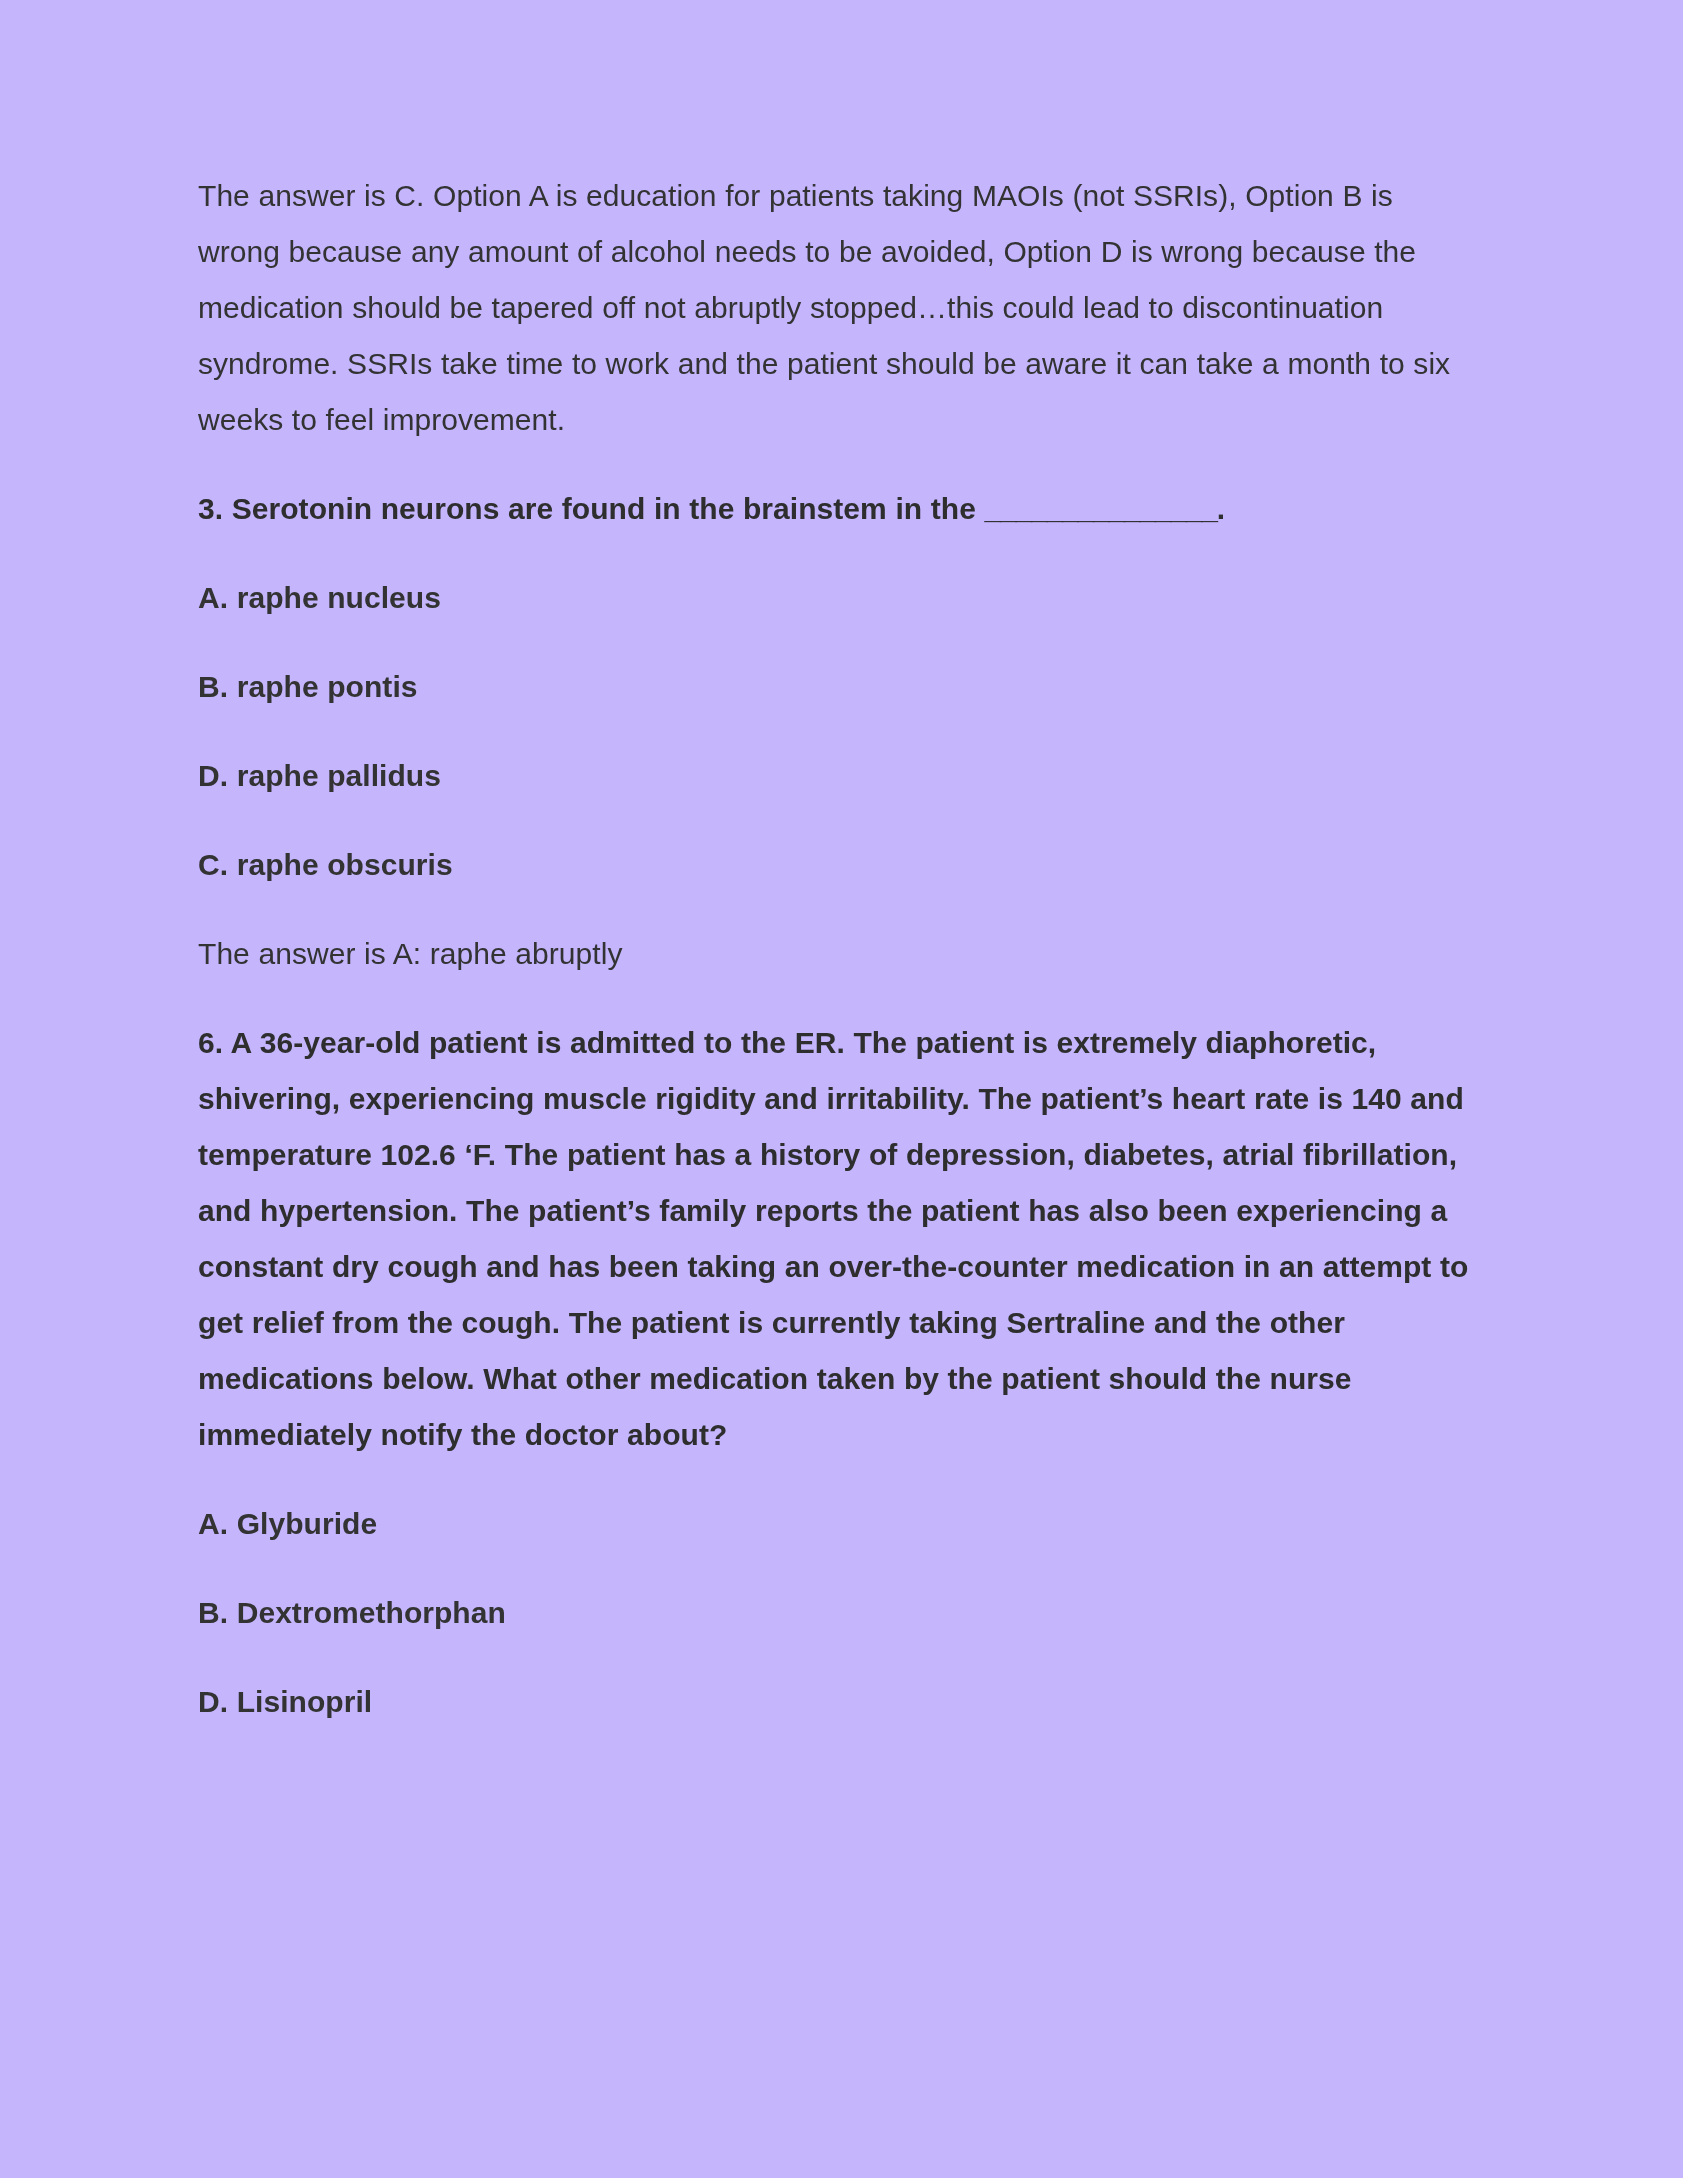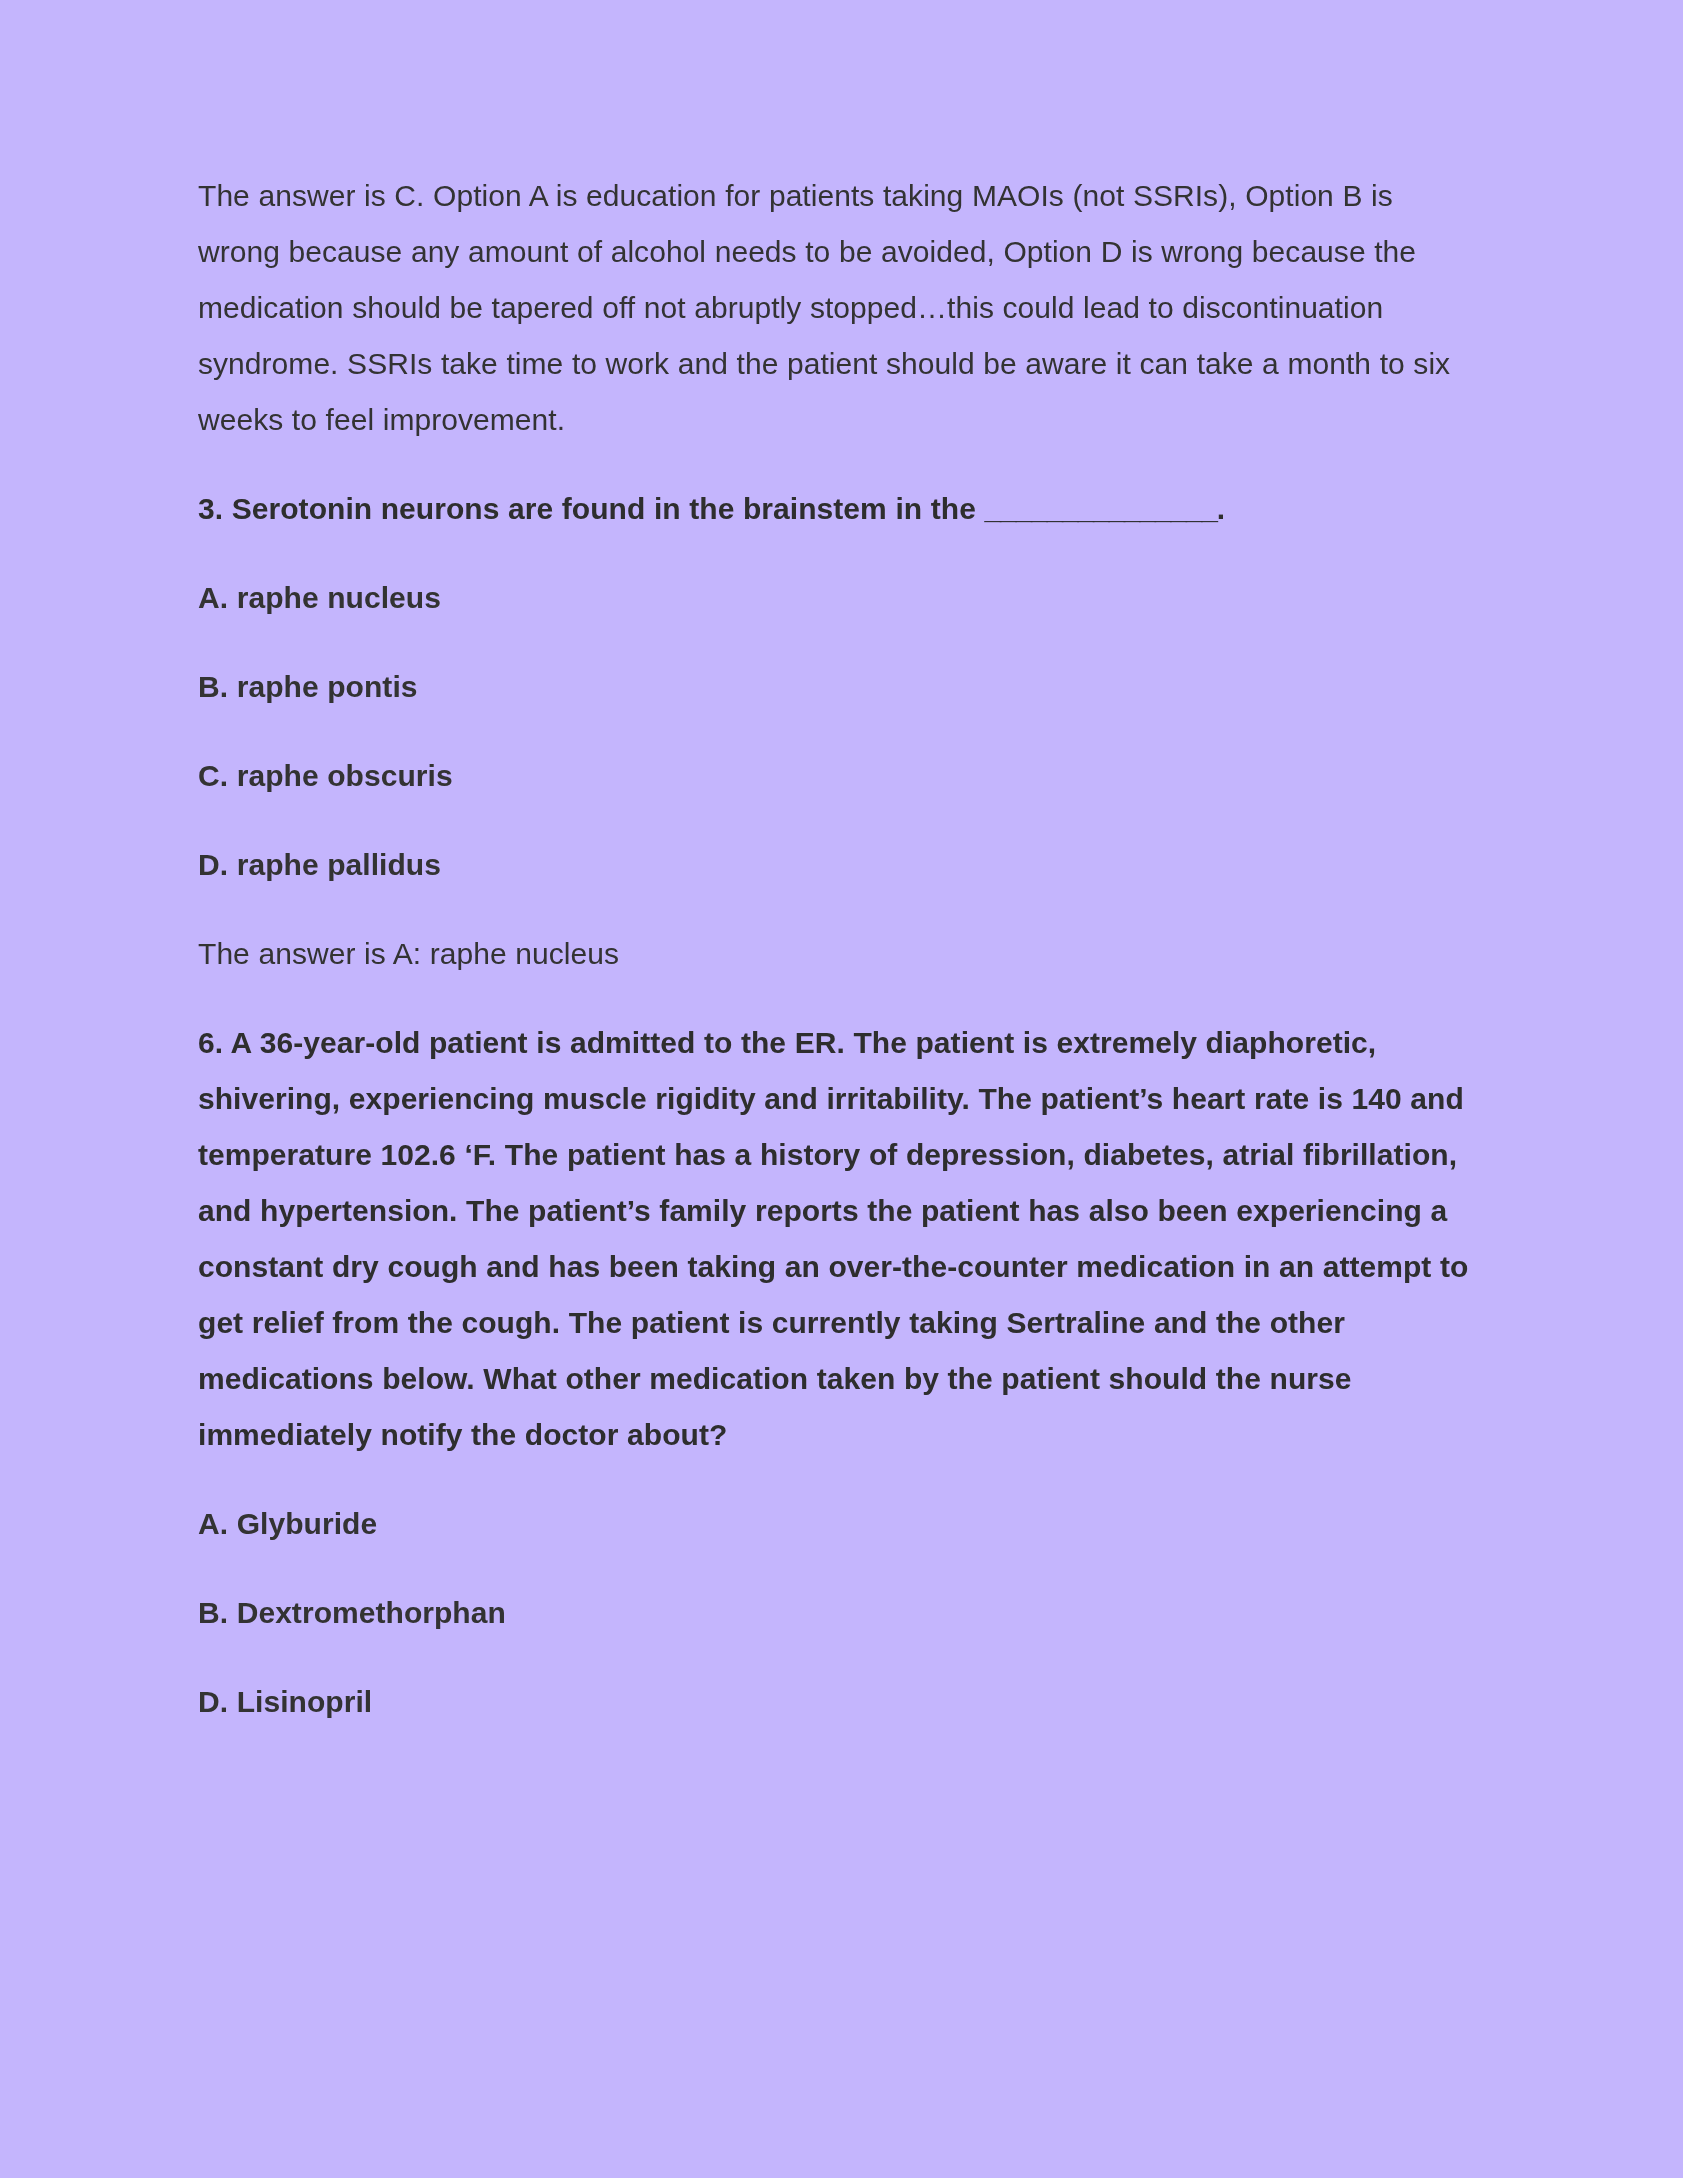--- a/index.html
+++ b/index.html
@@ -63,25 +63,25 @@
   <div class="doc-body">
 
     <p class="para">The answer is C. Option A is education for patients taking MAOIs (not SSRIs), Option B is wrong because any amount of alcohol needs to be avoided, Option D is wrong because the medication should be tapered off not abruptly stopped…this could lead to discontinuation syndrome. SSRIs take time to work and the patient should be aware it can take a month to six weeks to feel improvement.</p>
 
     <p class="question q5-stem"><span>3. Serotonin neurons are found in the brainstem in the </span><span class="blank">_______________</span><span>.</span></p>
 
     <p class="option">A. raphe nucleus</p>
 
     <p class="option">B. raphe pontis</p>
 
+    <p class="option">D. raphe pallidus</p>
+
     <p class="option">C. raphe obscuris</p>
 
-    <p class="option">D. raphe pallidus</p>
-
-    <p class="answer">The answer is A: raphe nucleus</p>
+    <p class="answer">The answer is A: raphe abruptly</p>
 
     <p class="question">6. A 36-year-old patient is admitted to the ER. The patient is extremely diaphoretic, shivering, experiencing muscle rigidity and irritability. The patient’s heart rate is 140 and temperature 102.6 ‘F. The patient has a history of depression, diabetes, atrial fibrillation, and hypertension. The patient’s family reports the patient has also been experiencing a constant dry cough and has been taking an over-the-counter medication in an attempt to get relief from the cough. The patient is currently taking Sertraline and the other medications below. What other medication taken by the patient should the nurse immediately notify the doctor about?</p>
 
     <p class="option">A. Glyburide</p>
 
     <p class="option">B. Dextromethorphan</p>
 
 
     <p class="option last">D. Lisinopril</p>
 

